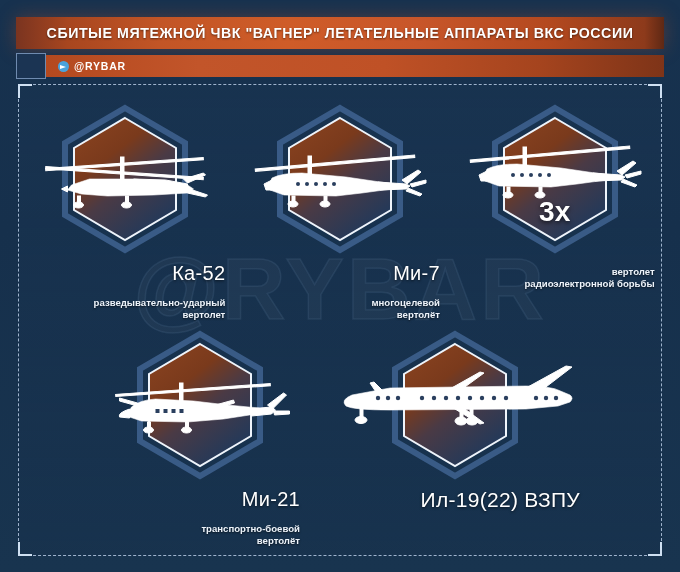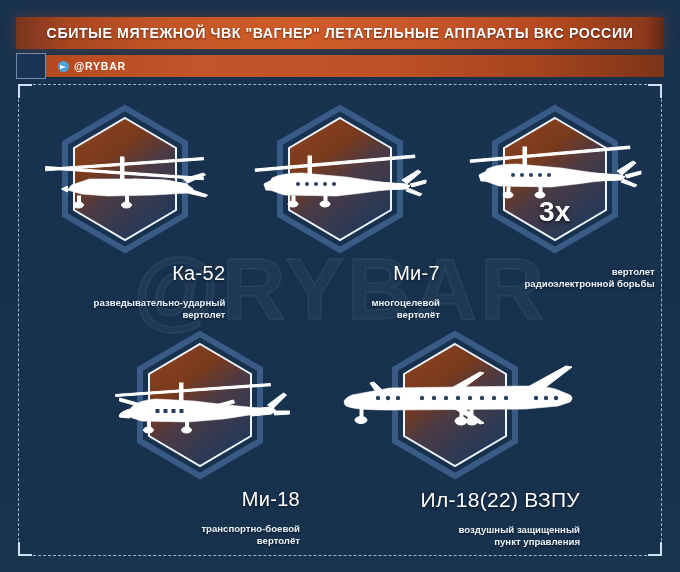--- a/index.html
+++ b/index.html
@@ -350,21 +350,21 @@
           </g>
           <g fill="#2a3f5e">
             <rect x="48" y="42" width="4" height="4"></rect>
               <rect x="56" y="42" width="4" height="4"></rect>
             <rect x="64" y="42" width="4" height="4"></rect>
               <rect x="72" y="42" width="4" height="4"></rect>
           </g>
         </svg>
       </div>
       <div class="labels">
-        <div class="name">Ми-18</div>
+        <div class="name">Ми-21</div>
         <div class="desc">транспортно-боевой
 вертолёт</div>
       </div>
     </div>
 
     <div class="item wide">
       <div class="hexwrap">
         <div class="hex">
           <svg viewBox="0 0 132 150">
             <defs>
@@ -405,21 +405,19 @@
               <circle cx="152" cy="38" r="2.2"></circle>
             <circle cx="164" cy="38" r="2.2"></circle>
               <circle cx="176" cy="38" r="2.2"></circle>
             <circle cx="206" cy="38" r="2.2"></circle>
               <circle cx="216" cy="38" r="2.2"></circle>
               <circle cx="226" cy="38" r="2.2"></circle>
           </g>
         </svg>
       </div>
       <div class="labels">
-        <div class="name big">Ил-18(22) ВЗПУ</div>
-        <div class="desc">воздушный защищенный
-пункт управления</div>
+        <div class="name big">Ил-19(22) ВЗПУ</div>
       </div>
     </div>
 
   </div>
 
 </div>
 
 </body></html>

